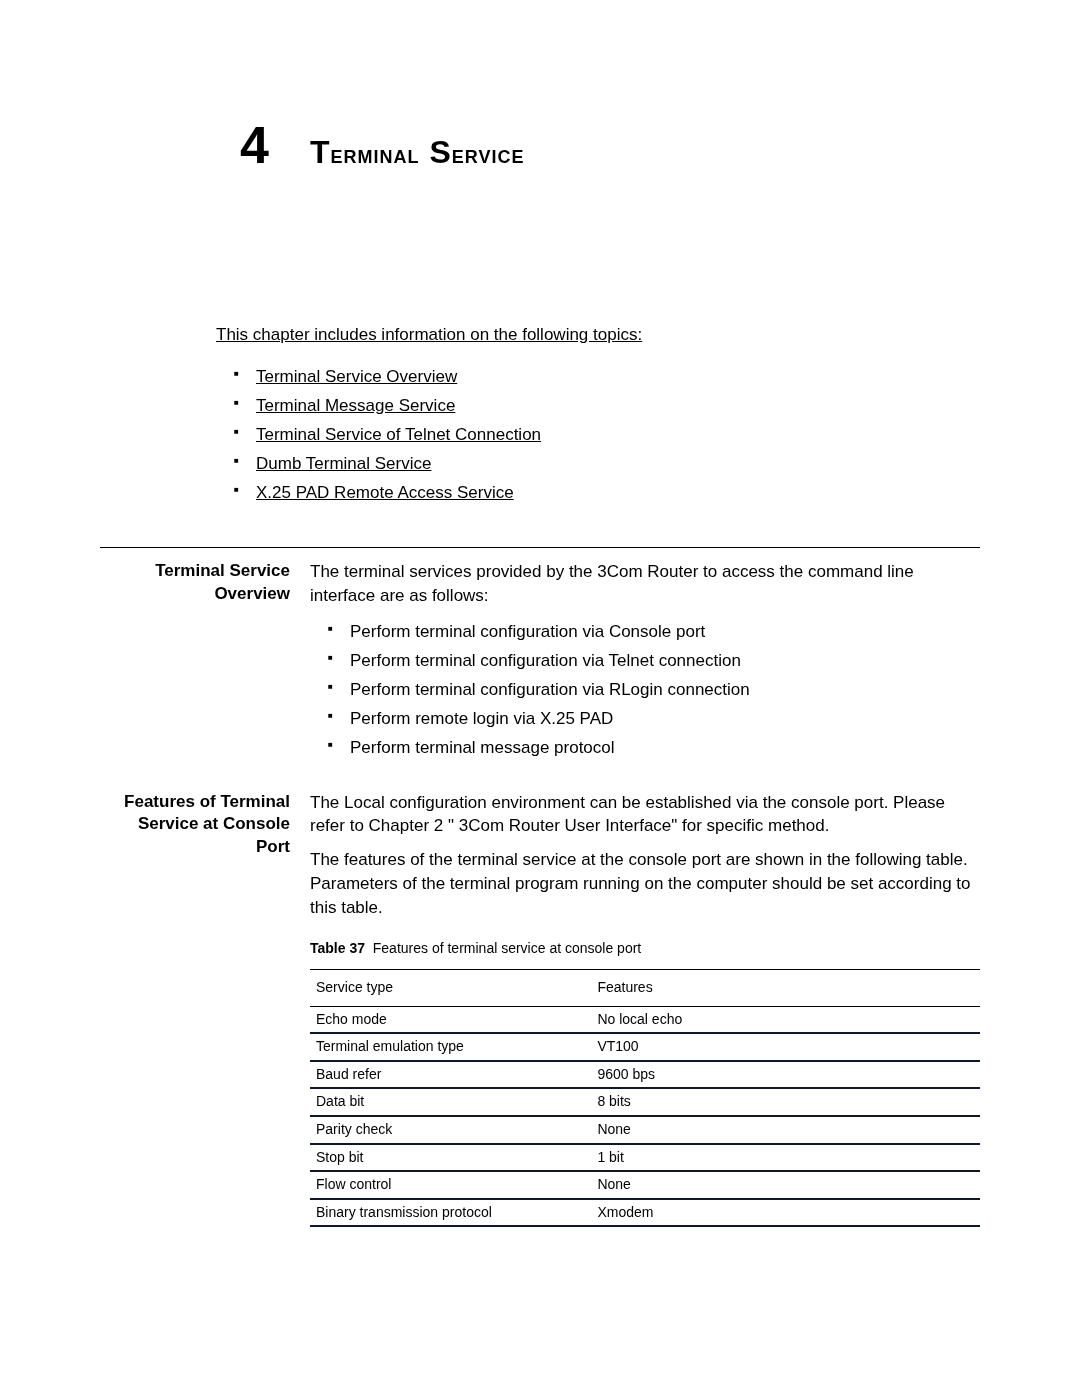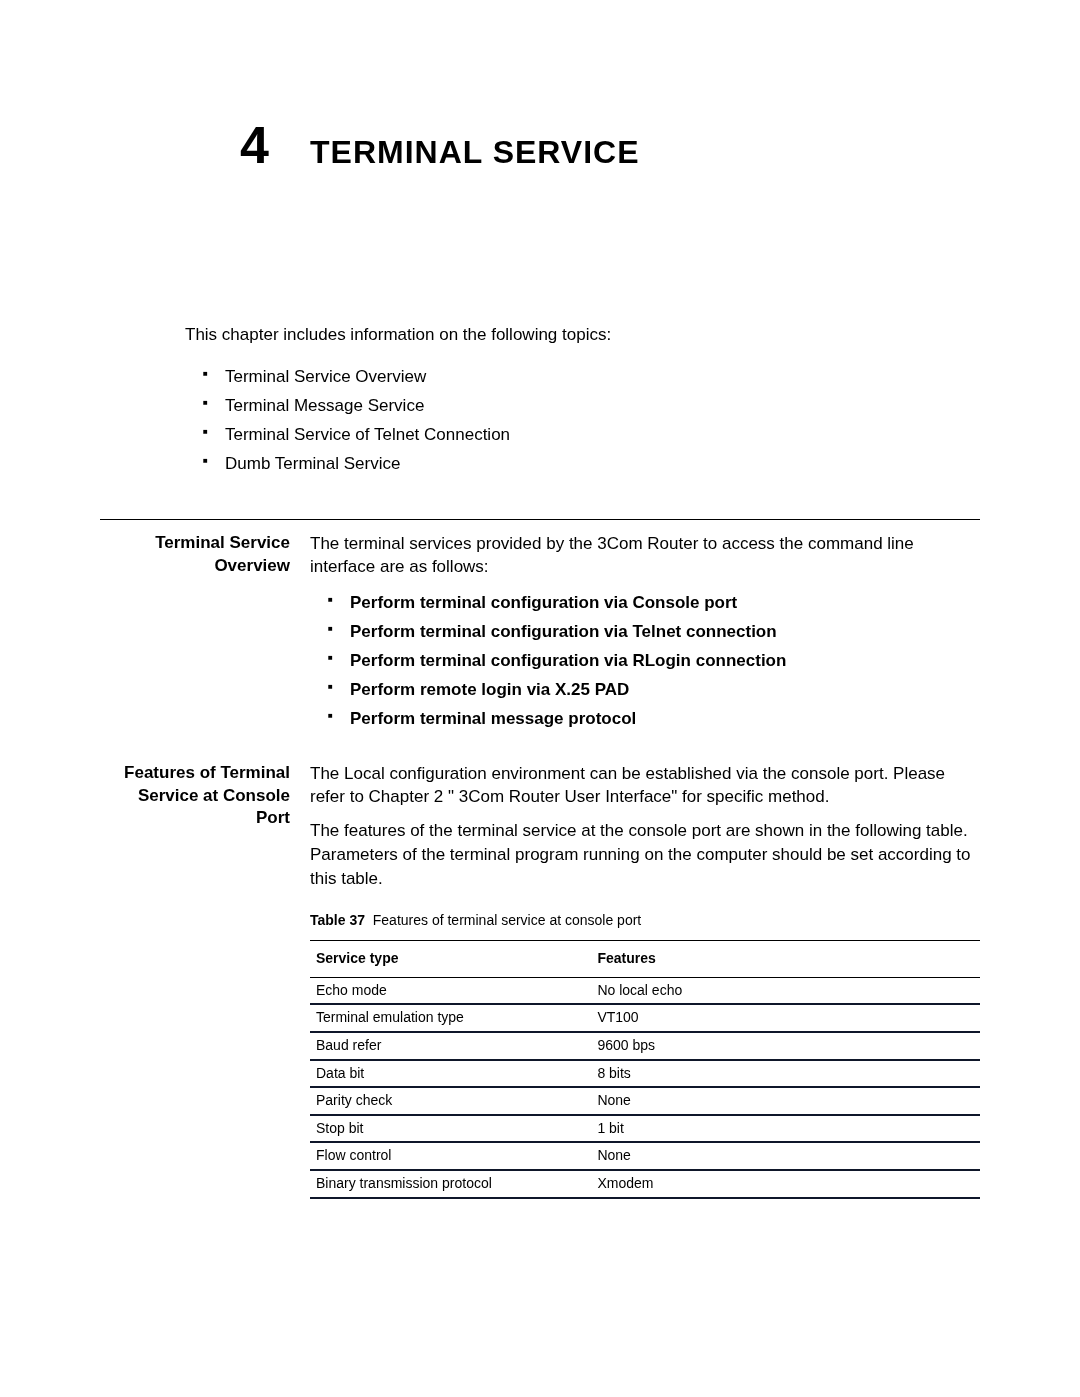--- a/index.html
+++ b/index.html
@@ -29,24 +29,25 @@
       letter-spacing: 1px;
     }
     .chapter-title {
       font-size: 32px;
       font-weight: bold;
       letter-spacing: 1px;
       text-transform: uppercase;
       font-variant: small-caps;
     }
     .chapter-title .cap { font-size: 32px; }
-    .chapter-title .rest { font-size: 32px; text-align: center; }
+    .chapter-title .rest { font-size: 18px; text-align: center; }
     .intro-block {
-      margin-left: 85px;
+      margin-left: 116px;
       margin-bottom: 40px;
+      text-decoration: underline;
     }
     .intro-text {
       font-size: 17px;
       margin-bottom: 18px;
     }
     ul.topics {
       list-style: none;
       padding-left: 18px;
     }
     ul.topics li {
@@ -92,21 +93,20 @@
     ul.bullets {
       list-style: none;
       padding-left: 18px;
       margin-top: 8px;
     }
     ul.bullets li {
       font-size: 17px;
       line-height: 1.7;
       position: relative;
       padding-left: 22px;
-      font-weight: bold;
     }
     ul.bullets li::before {
       content: "■";
       position: absolute;
       left: 0;
       top: 4px;
       font-size: 8px;
     }
     .table-caption {
       font-size: 14px;
@@ -116,21 +116,21 @@
     .table-caption b { font-weight: bold; }
     table.feature-table {
       width: 100%;
       border-collapse: collapse;
       font-size: 14px;
       border-top: 1.5px solid #000;
       border-bottom: 1.5px solid #000;
     }
     table.feature-table th {
       text-align: left;
-      font-weight: bold;
+      font-weight: normal;
       padding: 8px 6px;
       border-bottom: 1px solid #000;
       font-size: 14px;
     }
     table.feature-table td {
       padding: 3px 6px;
       border-bottom: 2px solid #0f172a;
       font-size: 14px;
     }
     table.feature-table td:first-child,
@@ -151,20 +151,21 @@
     </div>
   </div>
 
   <div class="intro-block">
     <p class="intro-text">This chapter includes information on the following topics:</p>
     <ul class="topics">
       <li>Terminal Service Overview</li>
       <li>Terminal Message Service</li>
       <li>Terminal Service of Telnet Connection</li>
       <li>Dumb Terminal Service</li>
+      <li>X.25 PAD Remote Access Service</li>
     </ul>
   </div>
 
   <hr class="divider">
 
   <div class="section">
     <div class="section-label">Terminal Service Overview</div>
     <div class="section-content">
       <p>The terminal services provided by the 3Com Router to access the command line interface are as follows:</p>
       <ul class="bullets">

